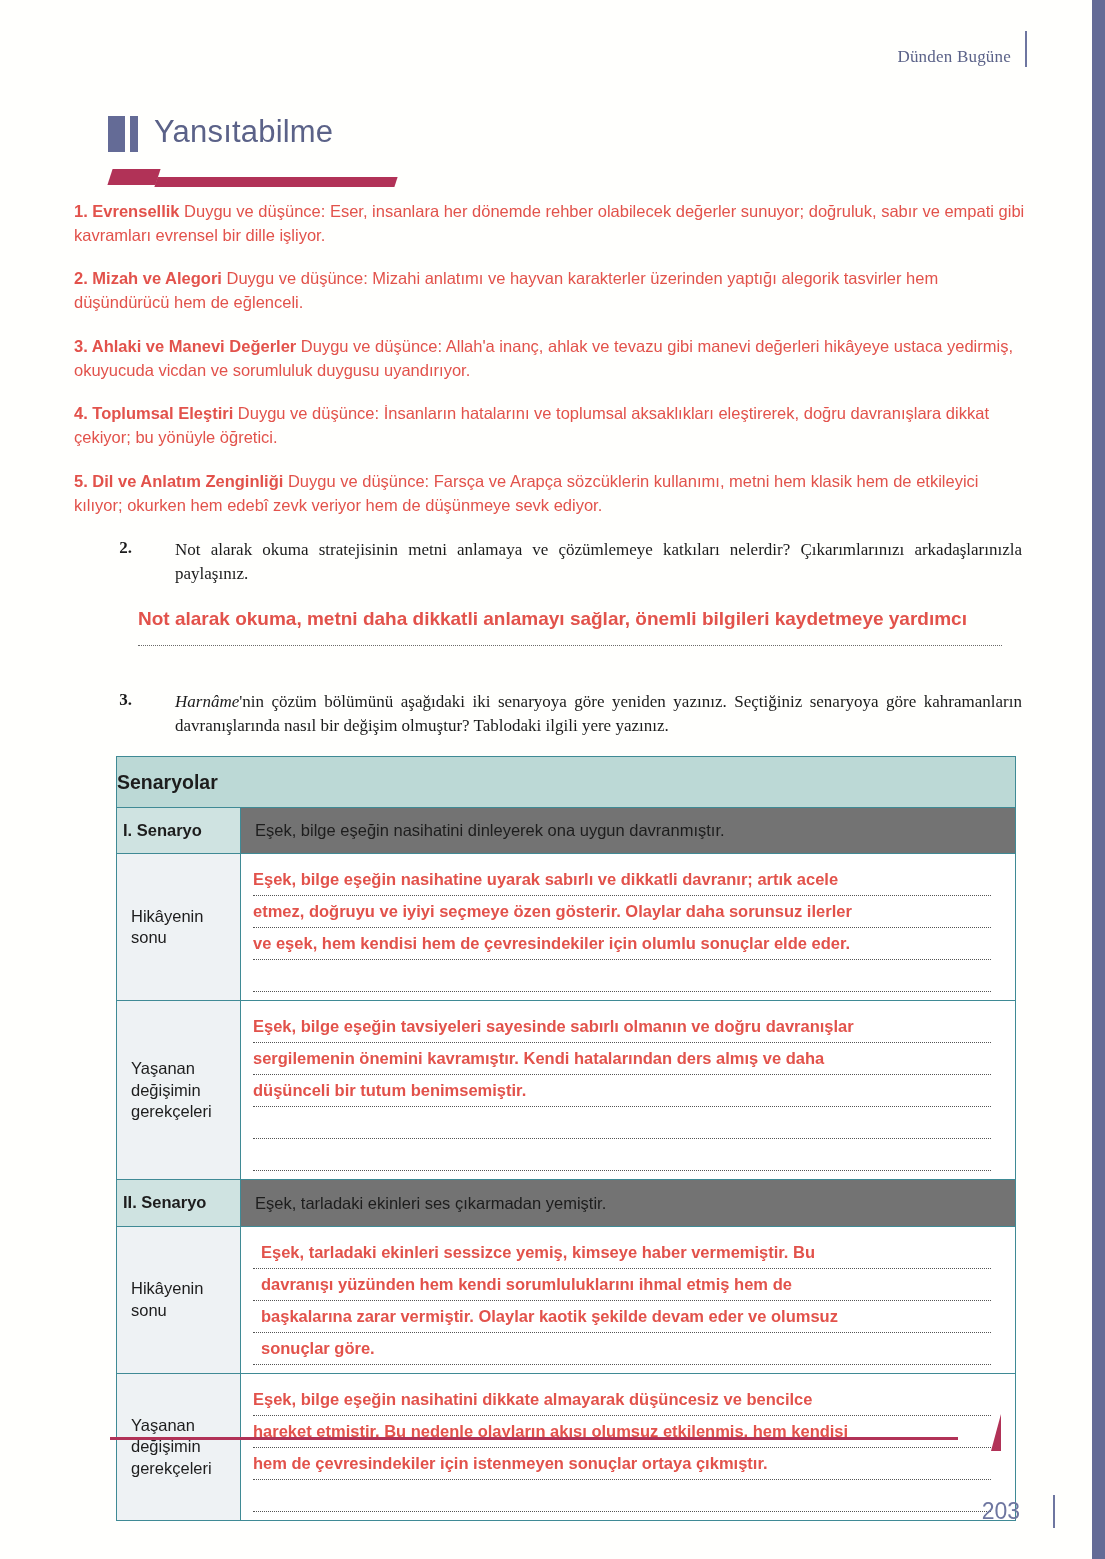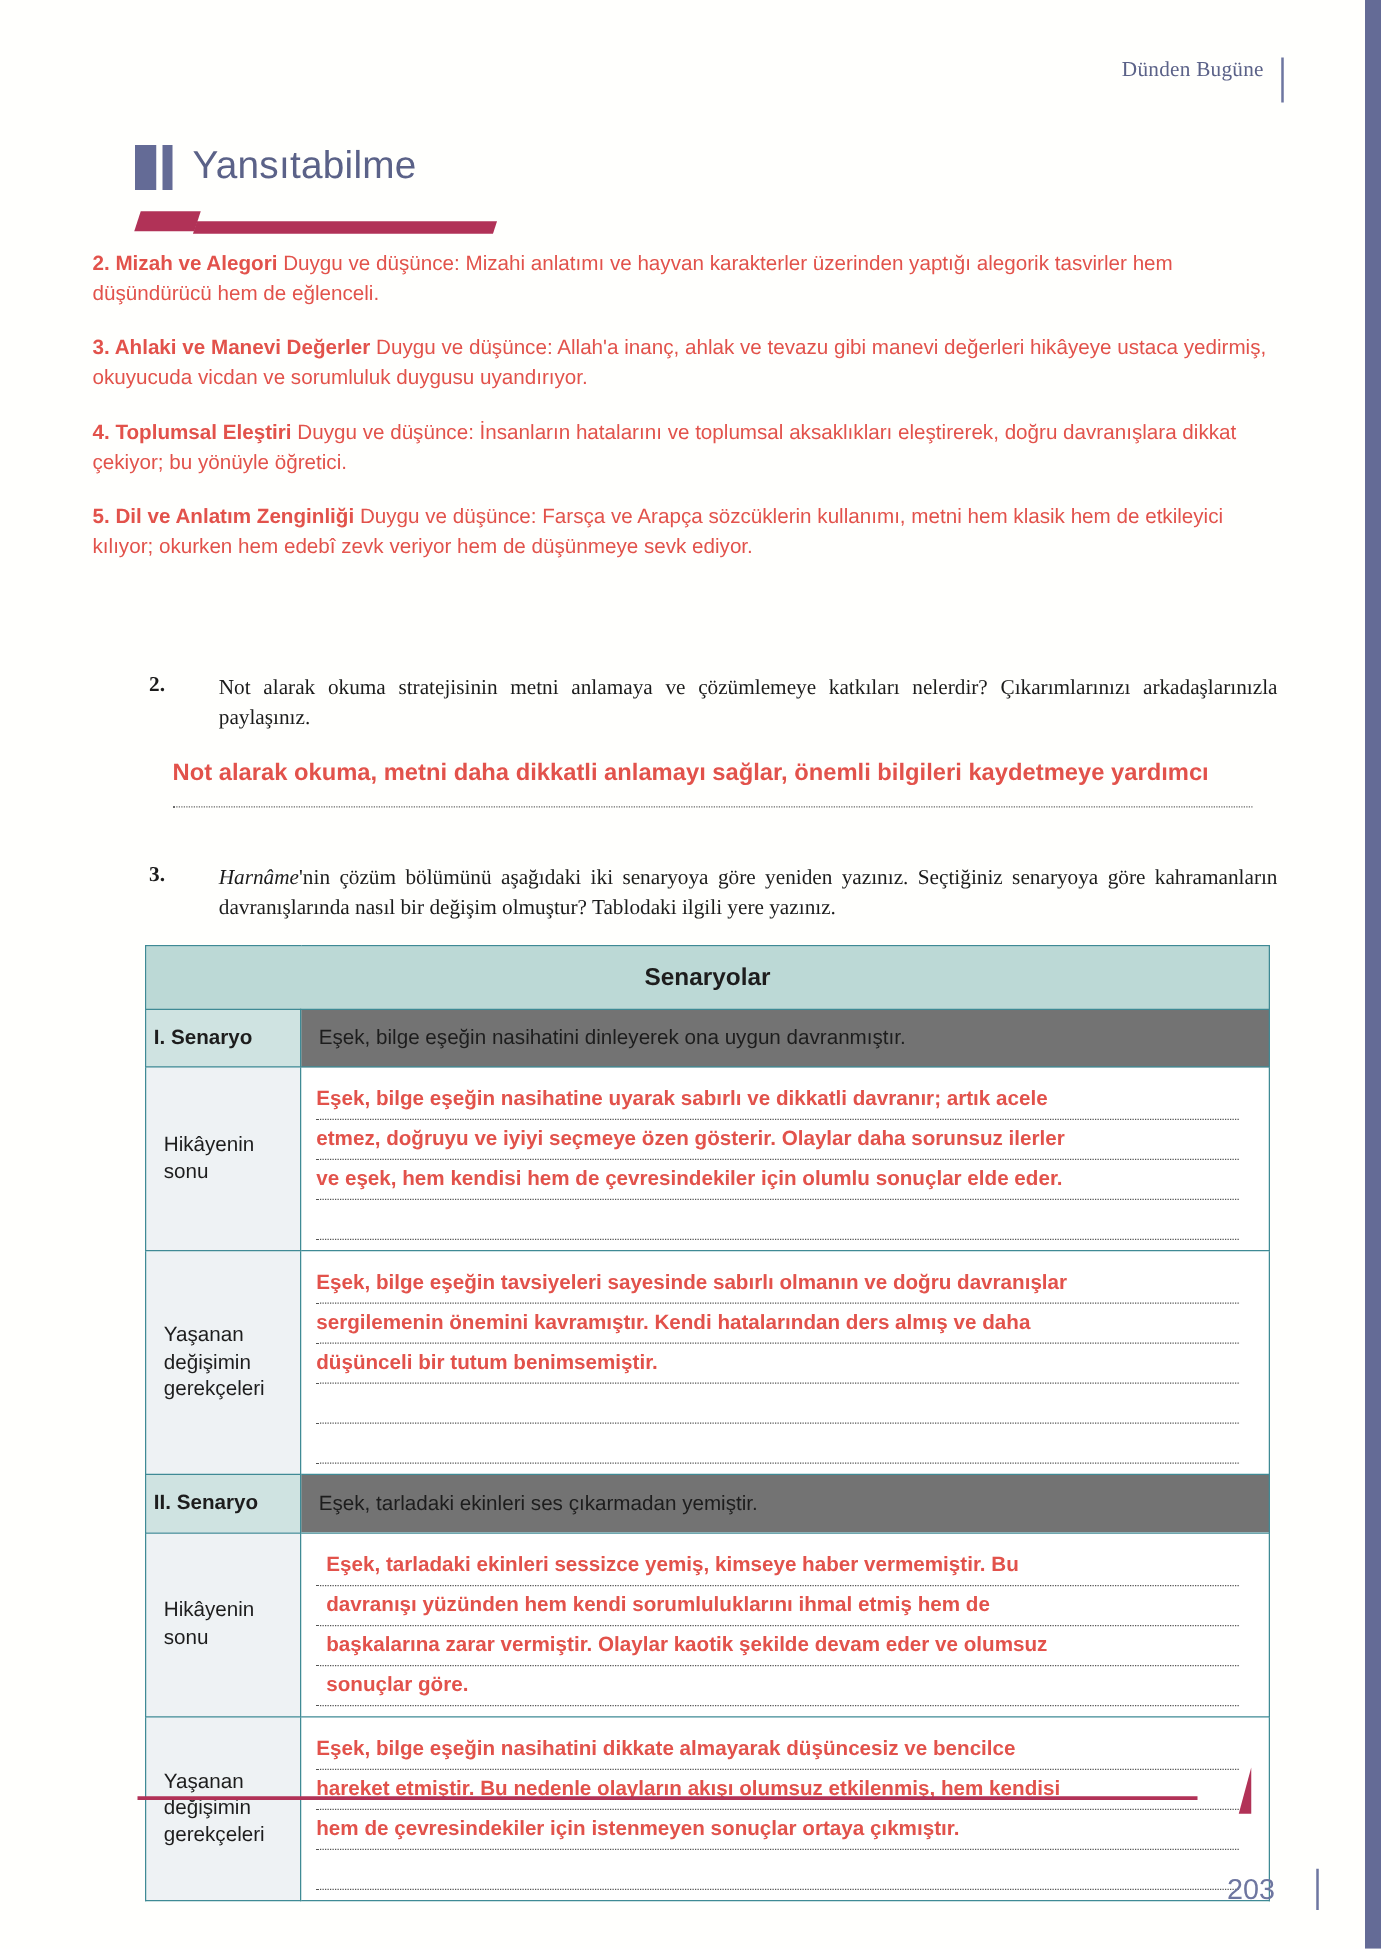--- a/index.html
+++ b/index.html
@@ -29,24 +29,24 @@
     top: 0;
     left: 0;
     width: 1092px;
     height: 1559px;
     background: #fffffd;
   }
 
   
   .header {
     position: absolute;
-    top: 46px;
+    top: 31px;
     right: 78px;
     display: flex;
-    align-items: flex-start;
+    align-items: flex-end;
     gap: 14px;
   }
   .header-label {
     font-family: "Liberation Serif", serif;
     font-size: 17px;
     color: #5b6288;
     letter-spacing: .2px;
     white-space: nowrap;
   }
   .header-rule {
@@ -197,21 +197,21 @@
     border-collapse: collapse;
     table-layout: fixed;
   }
   .tbl td {
     border: 1.3px solid #3f8a95;
     vertical-align: middle;
     padding: 0;
   }
   .tbl .head-cell {
     background: #bcd9d6;
-    text-align: center;
+    text-align: left;
     font-weight: 700;
     font-size: 19.5px;
     color: #1d1d1d;
     height: 50px;
   }
   .tbl .lbl {
     width: 124px;
     background: #eef2f4;
     font-size: 16.5px;
     color: #1d1d1d;
@@ -305,20 +305,23 @@
   </div>
   <div class="title-text">Yansıtabilme</div>
 </div>
 
 <div class="deco-mark">
   <div class="blob"></div>
   <div class="stripe"></div>
 </div>
 
 <div class="red-list">
+  <p class="red-para">
+    <b>1. Evrensellik</b><span> Duygu ve düşünce: Eser, insanlara her dönemde rehber olabilecek değerler sunuyor; doğruluk, sabır ve empati gibi kavramları evrensel bir dille işliyor.</span>
+  </p>
   <p class="red-para">
     <b>2. Mizah ve Alegori</b><span> Duygu ve düşünce: Mizahi anlatımı ve hayvan karakterler üzerinden yaptığı alegorik tasvirler hem düşündürücü hem de eğlenceli.</span>
   </p>
   <p class="red-para">
     <b>3. Ahlaki ve Manevi Değerler</b><span> Duygu ve düşünce: Allah'a inanç, ahlak ve tevazu gibi manevi değerleri hikâyeye ustaca yedirmiş, okuyucuda vicdan ve sorumluluk duygusu uyandırıyor.</span>
   </p>
   <p class="red-para">
     <b>4. Toplumsal Eleştiri</b><span> Duygu ve düşünce: İnsanların hatalarını ve toplumsal aksaklıkları eleştirerek, doğru davranışlara dikkat çekiyor; bu yönüyle öğretici.</span>
   </p>
   <p class="red-para">

